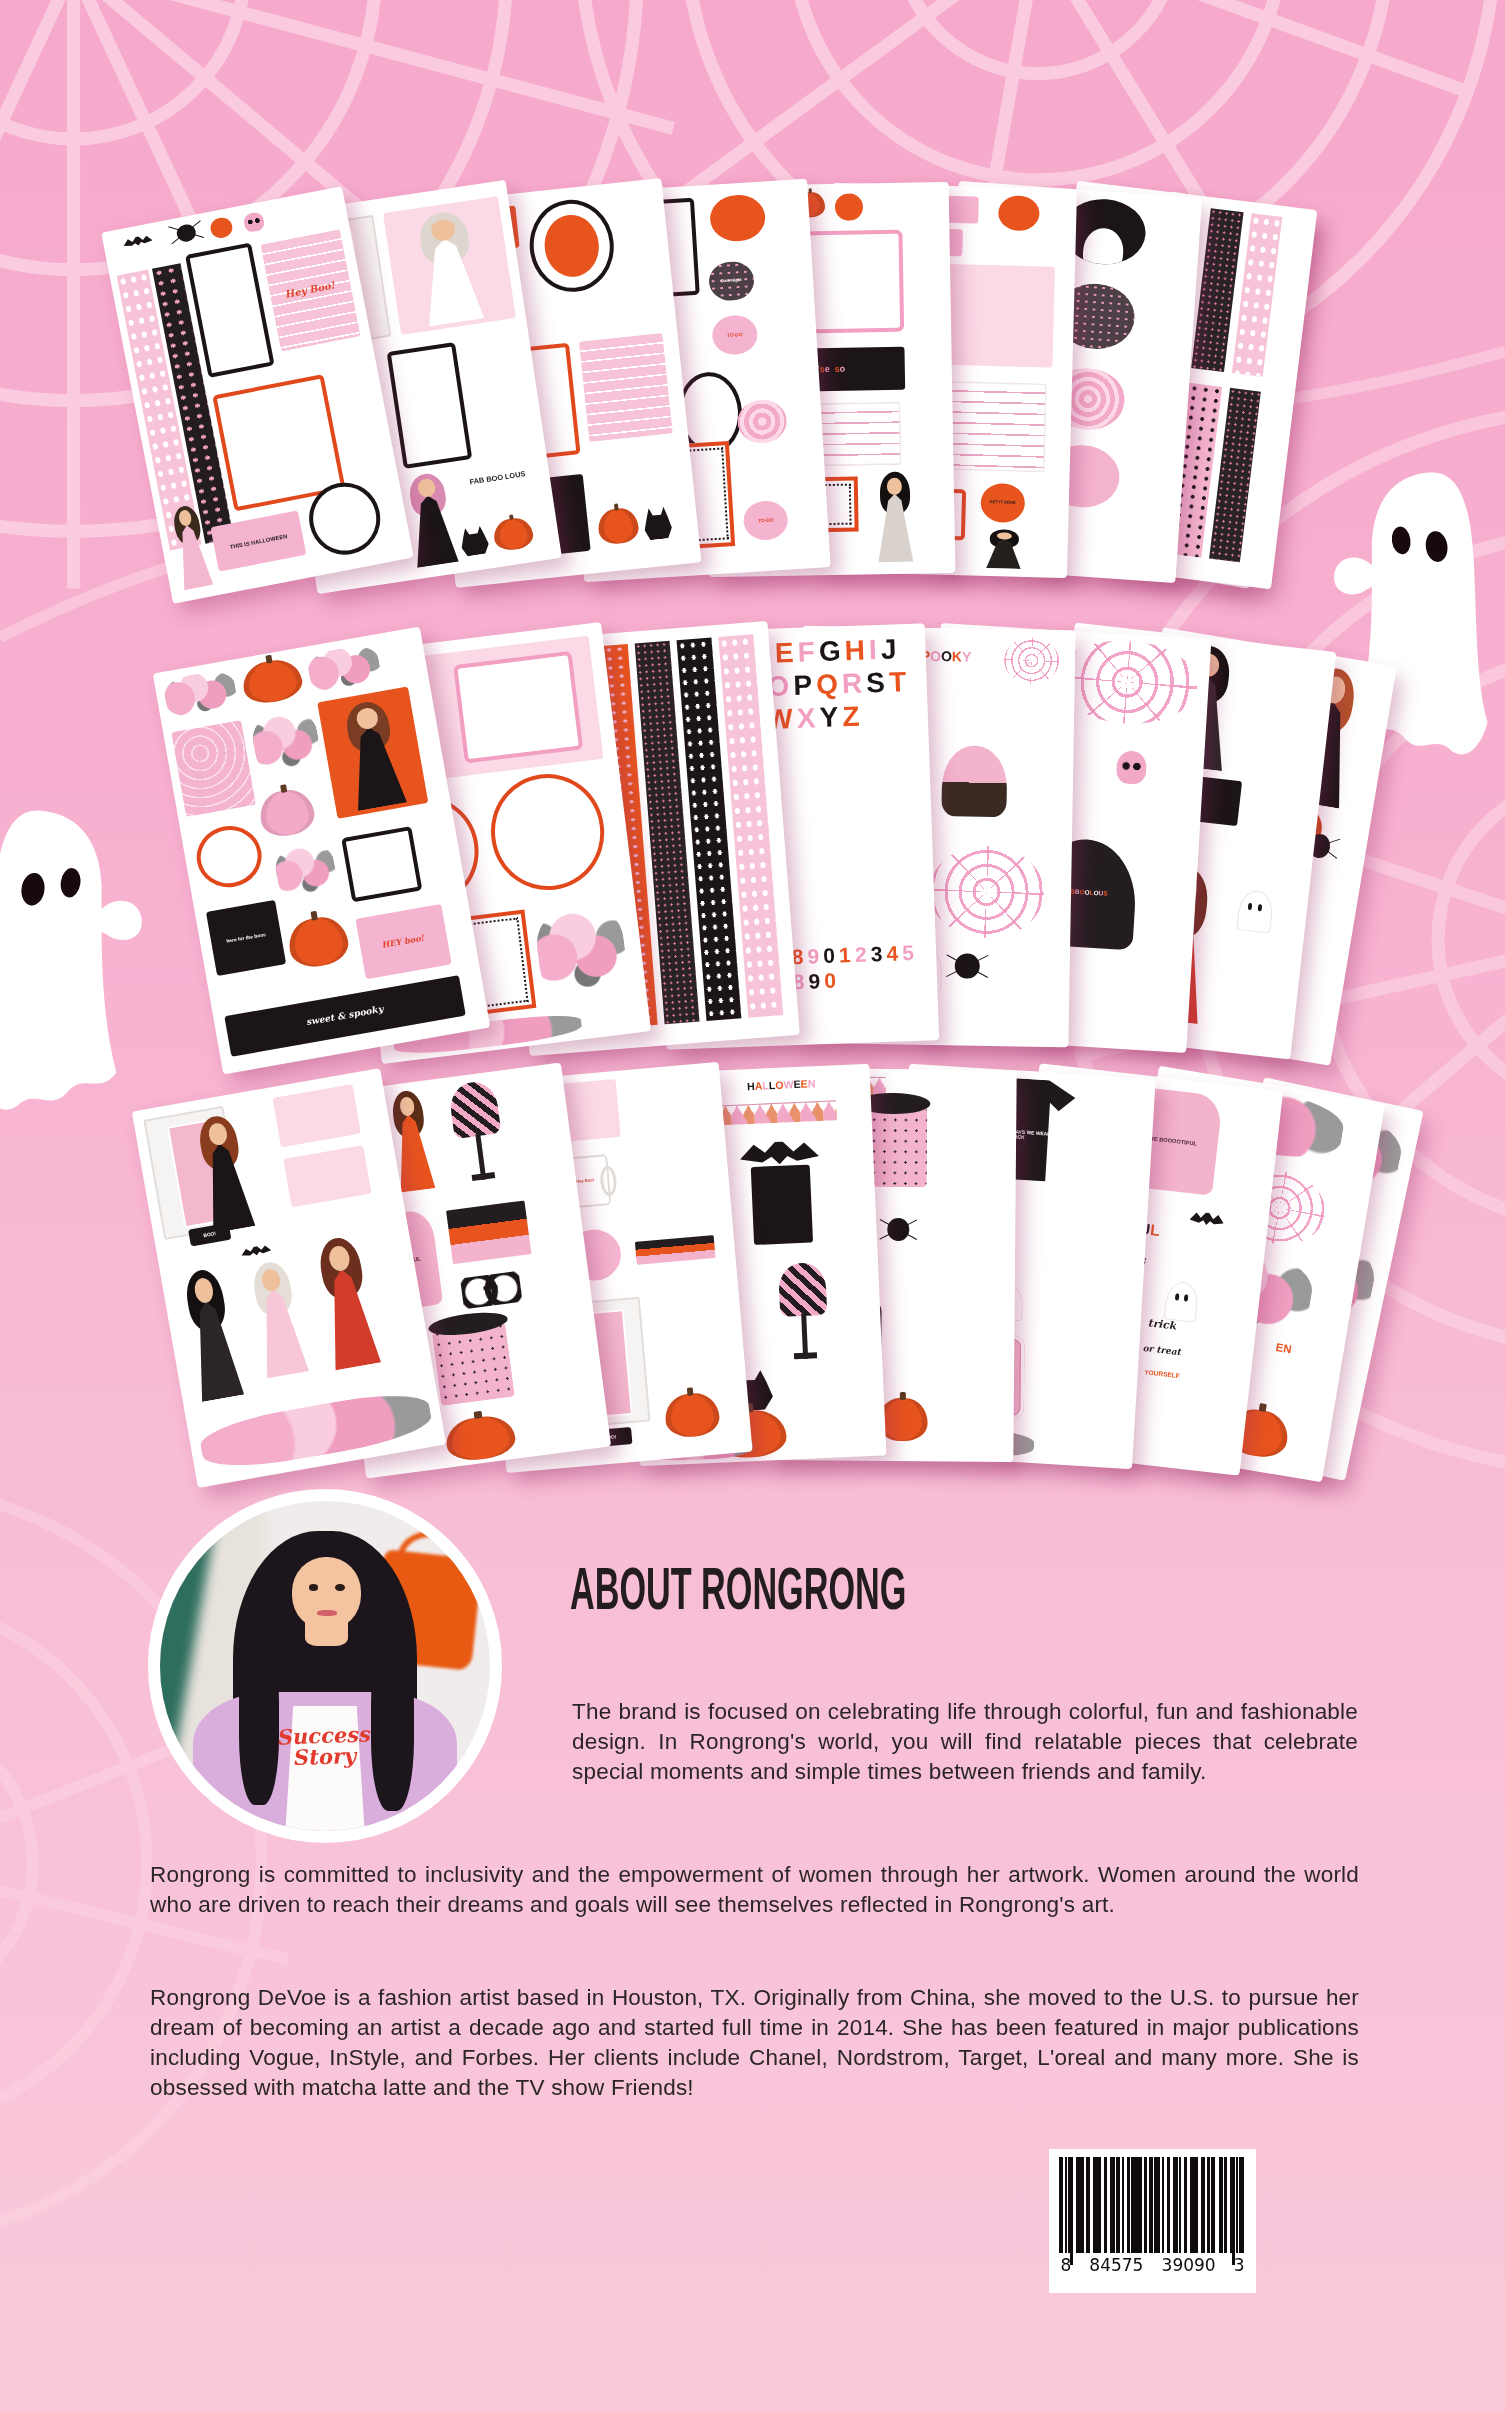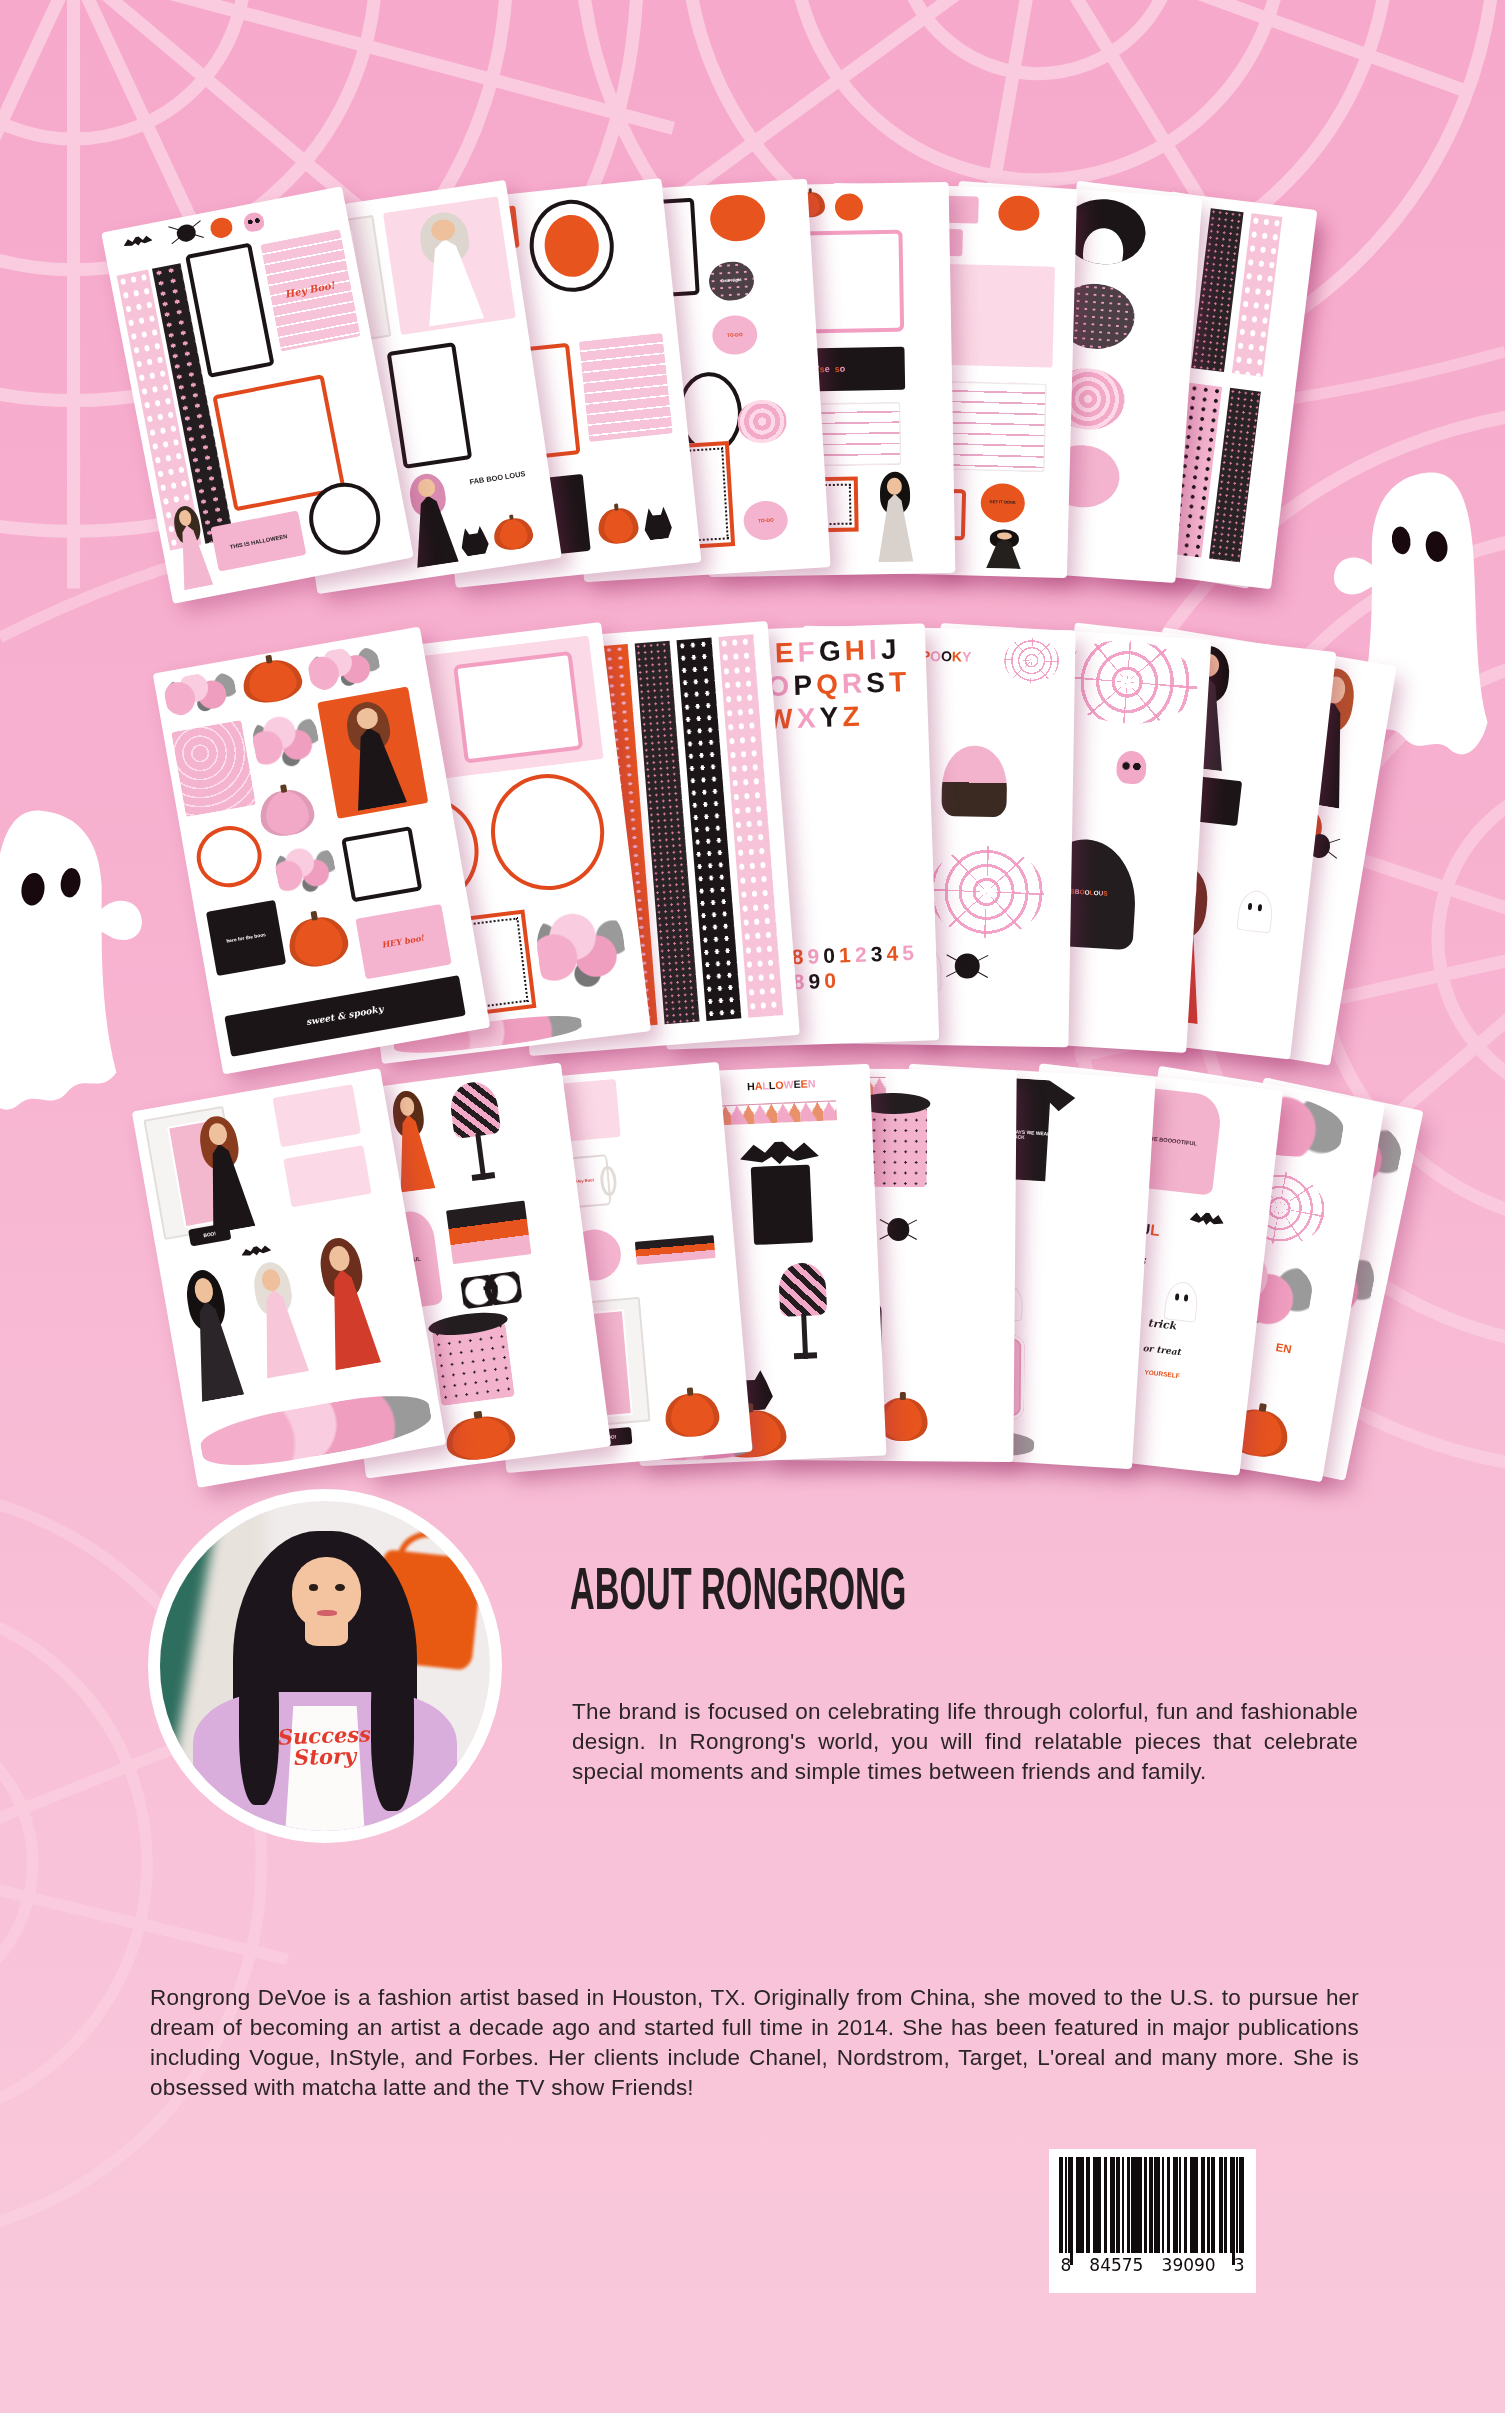--- a/index.html
+++ b/index.html
@@ -752,20 +752,21 @@
     <div class="po" style="left:64%;top:40%;width:13%;height:54%;background:#1c151c;border-radius:40%"></div>
     <div class="po" style="left:40%;top:17%;width:21%;height:22%;background:#f3c49f;border-radius:48%"></div>
     <div class="po" style="left:45%;top:25%;width:3%;height:2.2%;background:#2a1c16;border-radius:50%"></div>
     <div class="po" style="left:53%;top:25%;width:3%;height:2.2%;background:#2a1c16;border-radius:50%"></div>
     <div class="po" style="left:47.5%;top:33%;width:6%;height:1.8%;background:#d2606a;border-radius:40%"></div>
     <div class="po" style="left:44%;top:36%;width:13%;height:8%;background:#f3c49f;border-radius:0 0 30% 30%"></div>
   </div>
 
   <h1 class="heading">ABOUT RONGRONG</h1>
   <p class="para p2">The brand is focused on celebrating life through colorful, fun and fashionable design. In Rongrong's world, you will find relatable pieces that celebrate special moments and simple times between friends and family.</p>
+  <p class="para p3">Rongrong is committed to inclusivity and the empowerment of women through her artwork. Women around the world who are driven to reach their dreams and goals will see themselves reflected in Rongrong's art.</p>
   <p class="para p4">Rongrong DeVoe is a fashion artist based in Houston, TX.  Originally from China, she moved to the U.S. to pursue her dream of becoming an artist a decade ago and started full time in 2014. She has been featured in major publications including Vogue, InStyle, and Forbes.  Her clients include Chanel, Nordstrom, Target, L'oreal and many more. She is obsessed with matcha latte and the TV show Friends!</p>
 
 
   <div class="barcode">
     <div class="bc-bars"></div>
     <div class="bc-digits">
       <span>8</span>
       <span>84575</span>
       <span>39090</span>
       <span>3</span>

